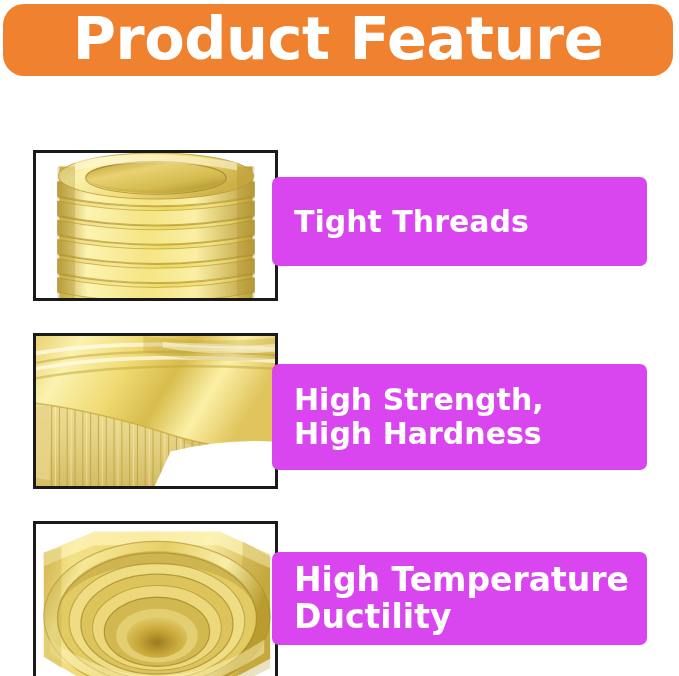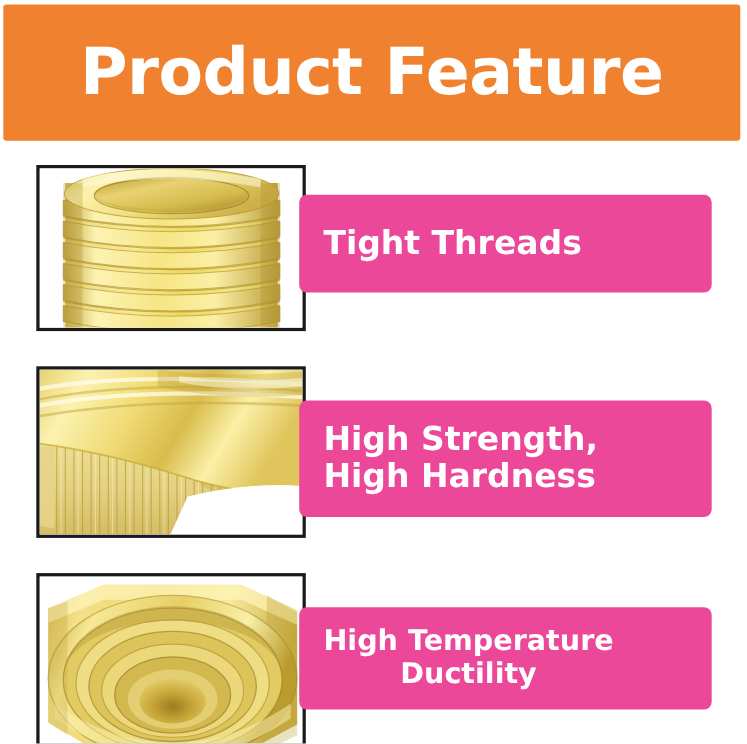--- a/index.html
+++ b/index.html
@@ -22,23 +22,23 @@
     height: 676px;
     background: #ffffff;
   }
 
   
   .header-banner {
     position: absolute;
     left: 3px;
     top: 4px;
     width: 670px;
-    height: 124px;
+    height: 72px;
     background: #f0812f;
-    border-radius: 3px;
+    border-radius: 21px;
     box-sizing: border-box;
   }
   .header-title {
     position: absolute;
     left: 0; right: 0;
     top: 50%;
     transform: translateY(-52%);
     text-align: center;
     color: #ffffff;
     font-family: "DejaVu Sans", sans-serif;
@@ -74,41 +74,41 @@
   .photo-canvas {
     position: absolute;
     left: 0; top: 0;
     width: 100%;
     height: 100%;
     display: block;
   }
 
   .label-card {
     position: absolute;
-    background: #ec4899;
+    background: #d946ef;
     border-radius: 7px;
     box-sizing: border-box;
     display: flex;
     align-items: center;
   }
   .row-1 .label-card { left: 272px; width: 375px; top: 27px;  height: 89px; }
   .row-2 .label-card { left: 272px; width: 375px; top: 31px;  height: 106px; }
   .row-3 .label-card { left: 272px; width: 375px; top: 31px;  height: 93px; }
 
   .label-text {
     color: #ffffff;
     font-family: "DejaVu Sans", sans-serif;
     font-weight: bold;
     font-size: 30px;
     line-height: 1.12;
     padding-left: 22px;
     padding-right: 10px;
     white-space: pre-line;
   }
-  .row-3 .label-text { font-size: 26px; text-align: center; }
+  .row-3 .label-text { font-size: 33px; }
 </style>
 </head>
 <body>
 
 <div id="page">
 
   <div class="header-banner">
     <div class="header-title">Product Feature</div>
   </div>
 

